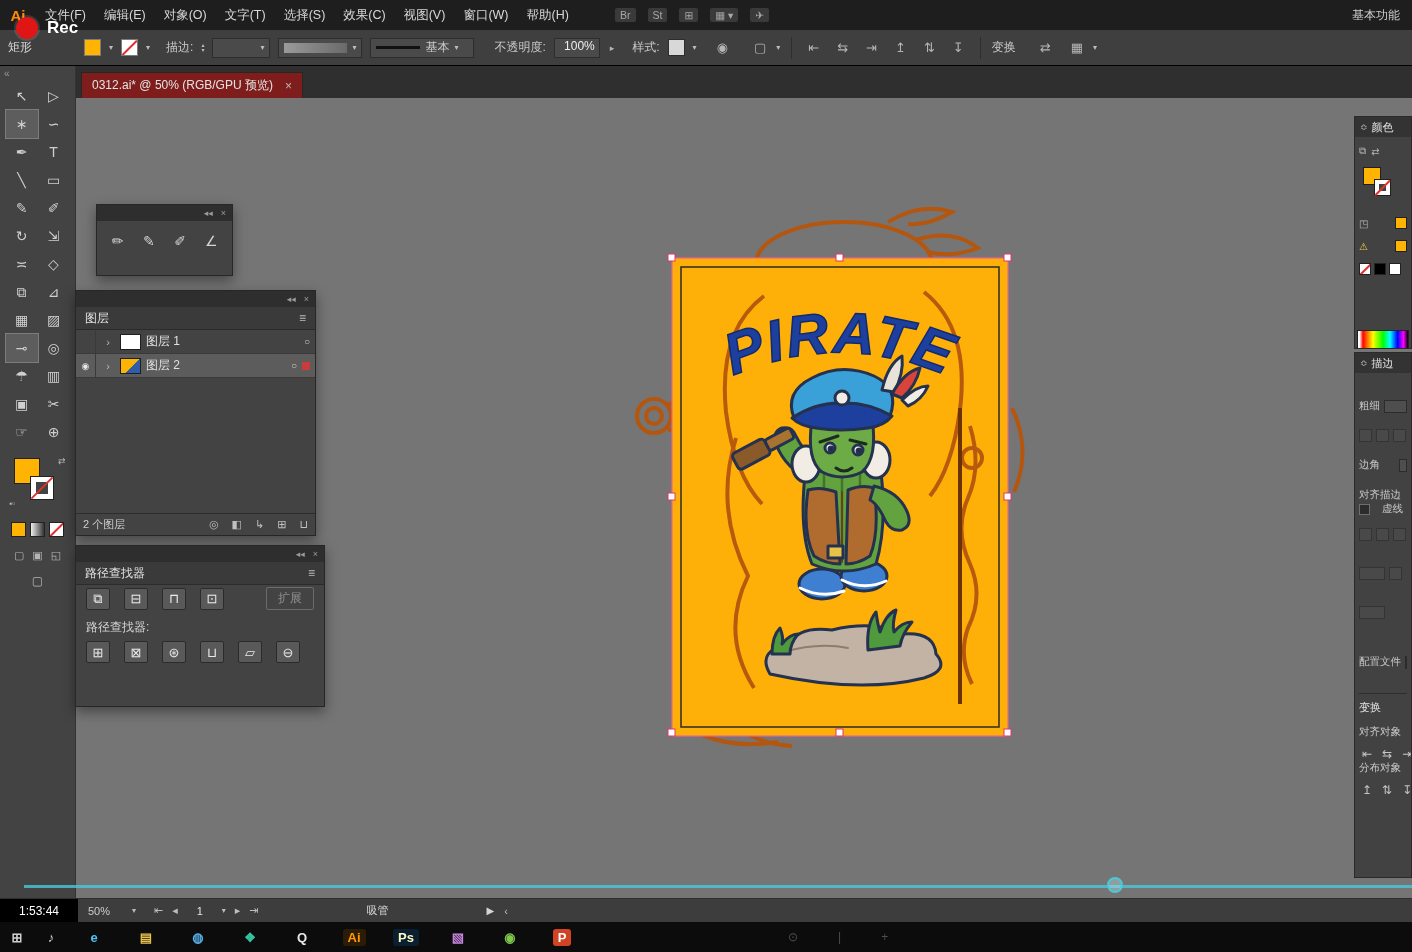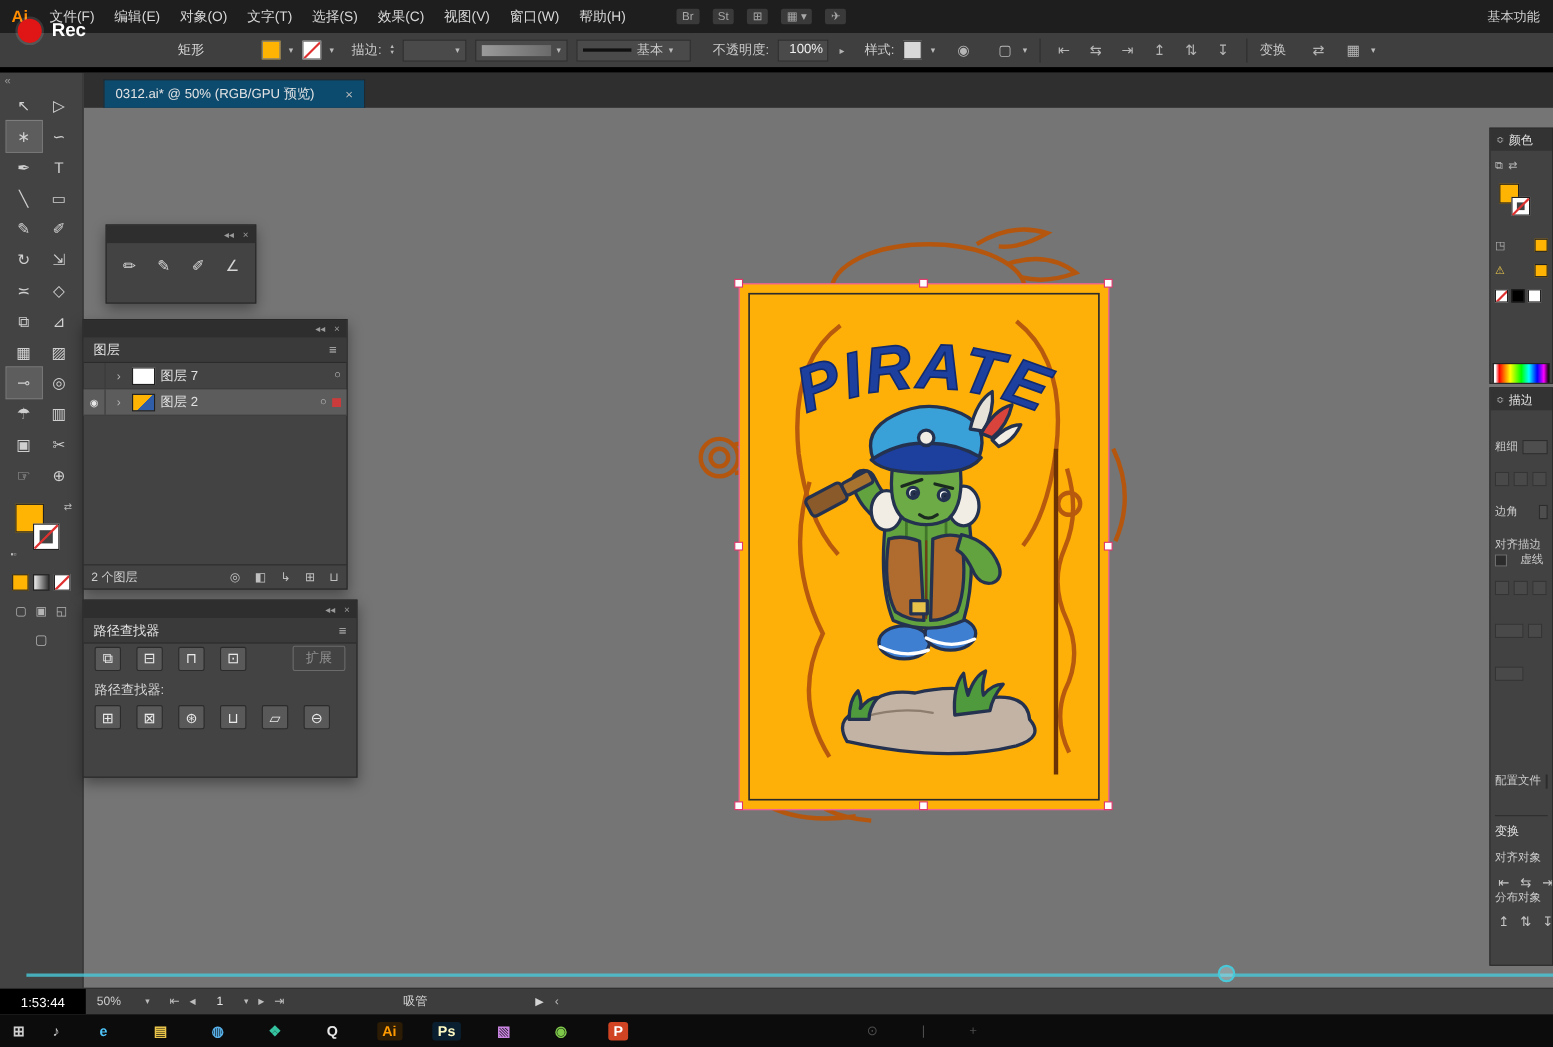--- a/index.html
+++ b/index.html
@@ -8,22 +8,22 @@
 
   
   .menubar{position:absolute;top:0;left:0;right:0;height:30px;background:#1e1e1e;display:flex;align-items:center;z-index:50;}
   .ai-logo{width:36px;text-align:center;color:#ff8c00;font-weight:bold;font-size:15px;}
   .menu-item{padding:0 9px;font-size:12.5px;color:#d8d8d8;line-height:30px;white-space:nowrap;}
   .mb-icons{position:absolute;left:615px;top:0;height:30px;display:flex;align-items:center;gap:12px;}
   .mb-icon{font-size:10.5px;color:#a8a8a8;background:#3a3a3a;border-radius:2px;padding:2px 5px;line-height:1;}
   .workspace{position:absolute;right:12px;top:0;line-height:30px;font-size:12px;color:#cfcfcf;}
 
   
-  .controlbar{position:absolute;top:30px;left:0;right:0;height:36px;background:#3f3f3f;border-bottom:5px solid #000000;
-    display:flex;align-items:center;gap:8px;padding:0 8px;font-size:12px;color:#c9c9c9;z-index:45;justify-content:center;}
+  .controlbar{position:absolute;top:30px;left:0;right:0;height:36px;background:#3f3f3f;border-bottom:1px solid #000000;
+    display:flex;align-items:center;gap:8px;padding:0 8px;font-size:12px;color:#c9c9c9;z-index:45;}
   .ctx-label{margin-right:44px;color:#d8d8d8;}
   .swatch{width:17px;height:17px;border:1px solid #7b7b7b;display:inline-block;}
   .fill-swatch{background:#ffb302;}
   .none-swatch{background:#fff;position:relative;overflow:hidden;}
   .none-swatch::after{content:"";position:absolute;left:-3px;right:-3px;top:7px;height:2px;background:#e03131;transform:rotate(-45deg);}
   .chev{font-size:8px;color:#bbb;}
   .cb-select{height:20px;background:#4a4a4a;border:1px solid #2d2d2d;display:flex;align-items:center;padding:0 5px;gap:5px;}
   .stepper{display:flex;flex-direction:column;font-size:6px;line-height:5px;color:#bbb;}
   .brush-box{width:84px;}
   .brush-grad{flex:1;height:10px;background:linear-gradient(90deg,#9a9a9a,#6a6a6a);}
@@ -56,22 +56,22 @@
   .mode-sq{width:15px;height:15px;border:1px solid #222;}
   .mode-color{background:#ffb302;}
   .mode-grad{background:linear-gradient(90deg,#eee,#333);}
   .mode-none{background:#fff;position:relative;overflow:hidden;}
   .mode-none::after{content:"";position:absolute;left:-3px;right:-3px;top:6px;height:2px;background:#e03131;transform:rotate(-45deg);}
   .draw-modes{display:flex;gap:8px;justify-content:center;margin-top:12px;color:#b5b5b5;font-size:11px;}
   .screen-mode{display:flex;justify-content:center;margin-top:12px;color:#b5b5b5;font-size:12px;}
 
   
   .tabbar{position:absolute;left:76px;top:66px;right:0;height:32px;background:#2f2f2f;z-index:5;}
-  .doctab{position:absolute;left:18px;bottom:0;height:26px;background:#0c4a6e;border:1px solid #262626;border-bottom:none;
-    display:flex;align-items:center;gap:28px;padding:0 10px;font-size:12px;color:#e3e3e3;}
+  .doctab{position:absolute;left:5px;bottom:0;height:26px;background:#7f1d1d;border:1px solid #262626;border-bottom:none;
+    display:flex;align-items:center;gap:12px;padding:0 10px;font-size:12px;color:#e3e3e3;}
   .tab-close{color:#bbb;font-size:12px;}
   .canvas{position:absolute;left:76px;top:98px;right:0;top:98px;bottom:54px;background:#757575;z-index:1;}
 
   
   .artwork{position:absolute;left:672px;top:258px;width:336px;height:478px;z-index:4;}
   .artwork svg{overflow:visible;}
 
   
   .fpanel{position:absolute;background:#434343;border:1px solid #272727;box-shadow:0 5px 12px rgba(0,0,0,.4);z-index:20;}
   .fpanel-head{height:16px;background:#2e2e2e;display:flex;align-items:center;justify-content:flex-end;gap:8px;padding:0 6px;color:#9a9a9a;font-size:9px;}
@@ -459,21 +459,21 @@
   </div>
   <div class="fpanel-tab">
     <span>图层</span>
     <span class="panel-menu">≡</span>
   </div>
   <div class="layer-rows">
     <div class="layer-row">
       <span class="eye-cell"></span>
       <span class="expand-cell">›</span>
       <span class="thumb"></span>
-      <span>图层 7</span>
+      <span>图层 1</span>
       <span class="target">○</span>
     </div>
     <div class="layer-row selected">
       <span class="eye-cell">◉</span>
       <span class="expand-cell">›</span>
       <span class="thumb art"></span>
       <span>图层 2</span>
       <span class="target">○</span>
       <span class="sel-ind"></span>
     </div>
@@ -598,21 +598,21 @@
         <span class="mini-box sm"></span>
         <span class="mini-box sm"></span>
     </div>
     <div class="sp-row dim" style="margin-top:26px;">
       <span class="mini-box"></span>
         <span class="mini-box sm"></span>
     </div>
     <div class="sp-row dim" style="margin-top:26px;">
       <span class="mini-box"></span>
     </div>
-    <div class="sp-row" style="margin-top:84px;">
+    <div class="sp-row" style="margin-top:36px;">
       <span>配置文件</span>
       <span class="mini-box"></span>
     </div>
     <div class="sp-sec">
       <span>变换</span>
     </div>
     <div class="sp-row" style="margin-top:10px;">
       <span>对齐对象</span>
     </div>
     <div class="sp-row" style="margin-top:8px;">

